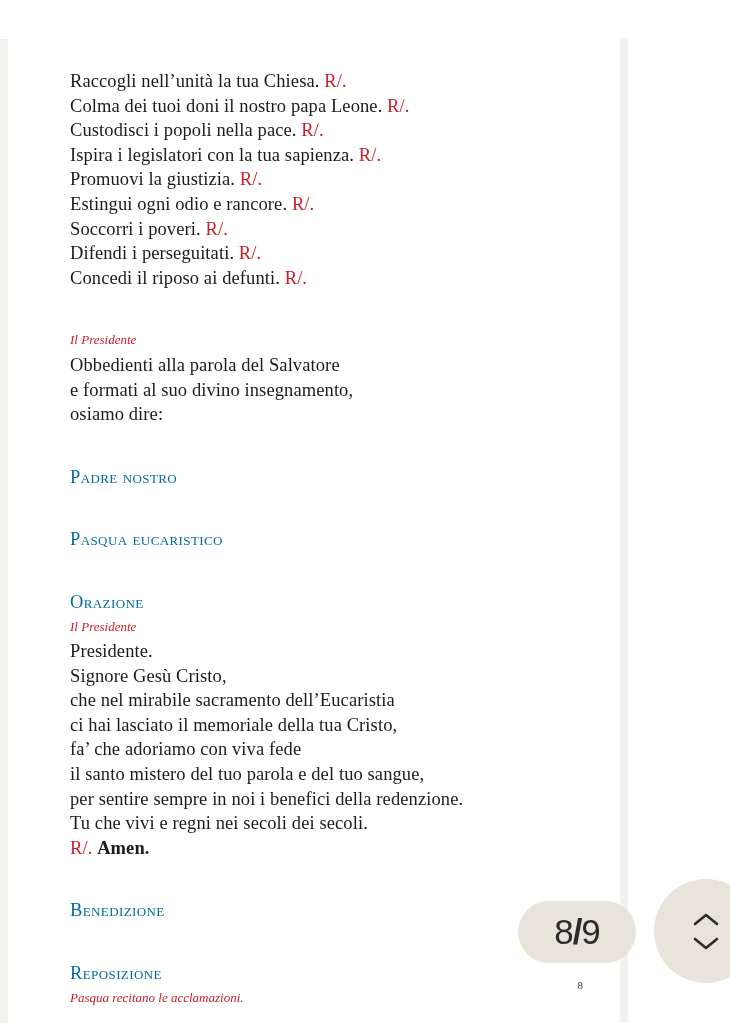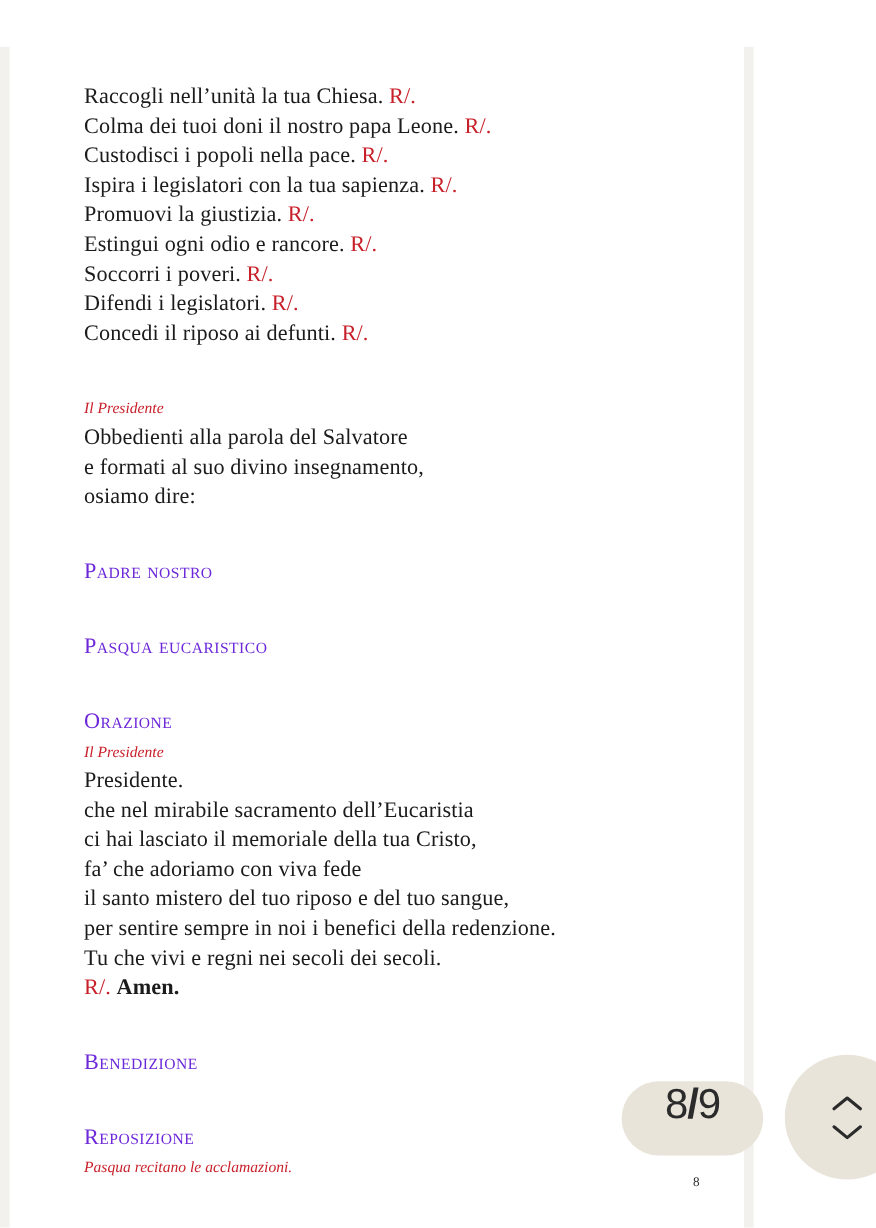--- a/index.html
+++ b/index.html
@@ -52,21 +52,21 @@
   .rubric {
     color: #c8202a;
     font-style: italic;
     font-size: 13px;
     line-height: 24.6px;
   }
   .smallcaps {
     font-variant: small-caps;
     font-size: 18.5px;
     line-height: 24.6px;
-    color: #6d28d9;
+    color: #0369a1;
     letter-spacing: 0.4px;
   }
   .bold { font-weight: bold; }
   .gap { height: 24px; }
   .gap-sm { height: 14px; }
 
   .folio {
     position: absolute;
     right: 45px;
     top: 940px;
@@ -78,21 +78,21 @@
   
   .page-pill {
     position: absolute;
     left: 518px;
     top: 862px;
     width: 118px;
     height: 62px;
     border-radius: 31px;
     background: #e9e4da;
     display: flex;
-    align-items: flex-start;
+    align-items: center;
     justify-content: center;
   }
   .page-pill .num {
     font-family: "Liberation Sans", sans-serif;
     font-size: 35px;
     color: #2b2b2b;
     letter-spacing: -1px;
   }
   .page-pill .cur { font-weight: normal; }
   .page-pill .sep { font-weight: bold; }
@@ -130,21 +130,21 @@
   <div class="content">
 
     <div>
       <div class="line"><span>Raccogli nell’unità la tua Chiesa. </span><span class="resp">R/.</span></div>
       <div class="line"><span>Colma dei tuoi doni il nostro papa Leone. </span><span class="resp">R/.</span></div>
       <div class="line"><span>Custodisci i popoli nella pace. </span><span class="resp">R/.</span></div>
       <div class="line"><span>Ispira i legislatori con la tua sapienza. </span><span class="resp">R/.</span></div>
       <div class="line"><span>Promuovi la giustizia. </span><span class="resp">R/.</span></div>
       <div class="line"><span>Estingui ogni odio e rancore. </span><span class="resp">R/.</span></div>
       <div class="line"><span>Soccorri i poveri. </span><span class="resp">R/.</span></div>
-      <div class="line"><span>Difendi i legislatori. </span><span class="resp">R/.</span></div>
+      <div class="line"><span>Difendi i perseguitati. </span><span class="resp">R/.</span></div>
       <div class="line"><span>Concedi il riposo ai defunti. </span><span class="resp">R/.</span></div>
     </div>
 
     <div class="gap"></div>
     <div class="gap-sm"></div>
 
     <div class="rubric">Il Presidente</div>
     <div class="line">Obbedienti alla parola del Salvatore</div>
     <div class="line">e formati al suo divino insegnamento,</div>
     <div class="line">osiamo dire:</div>
@@ -159,24 +159,25 @@
 
     <div class="smallcaps">Pasqua eucaristico</div>
 
     <div class="gap"></div>
     <div class="gap-sm"></div>
 
     <div class="smallcaps">Orazione</div>
     <div class="rubric">Il Presidente</div>
 
     <div class="line">Presidente.</div>
+    <div class="line">Signore Gesù Cristo,</div>
     <div class="line">che nel mirabile sacramento dell’Eucaristia</div>
     <div class="line">ci hai lasciato il memoriale della tua Cristo,</div>
     <div class="line">fa’ che adoriamo con viva fede</div>
-    <div class="line">il santo mistero del tuo riposo e del tuo sangue,</div>
+    <div class="line">il santo mistero del tuo parola e del tuo sangue,</div>
     <div class="line">per sentire sempre in noi i benefici della redenzione.</div>
     <div class="line">Tu che vivi e regni nei secoli dei secoli.</div>
     <div class="line"><span class="resp">R/.</span> <span class="bold">Amen.</span></div>
 
     <div class="gap"></div>
     <div class="gap-sm"></div>
 
     <div class="smallcaps">Benedizione</div>
 
     <div class="gap"></div>

